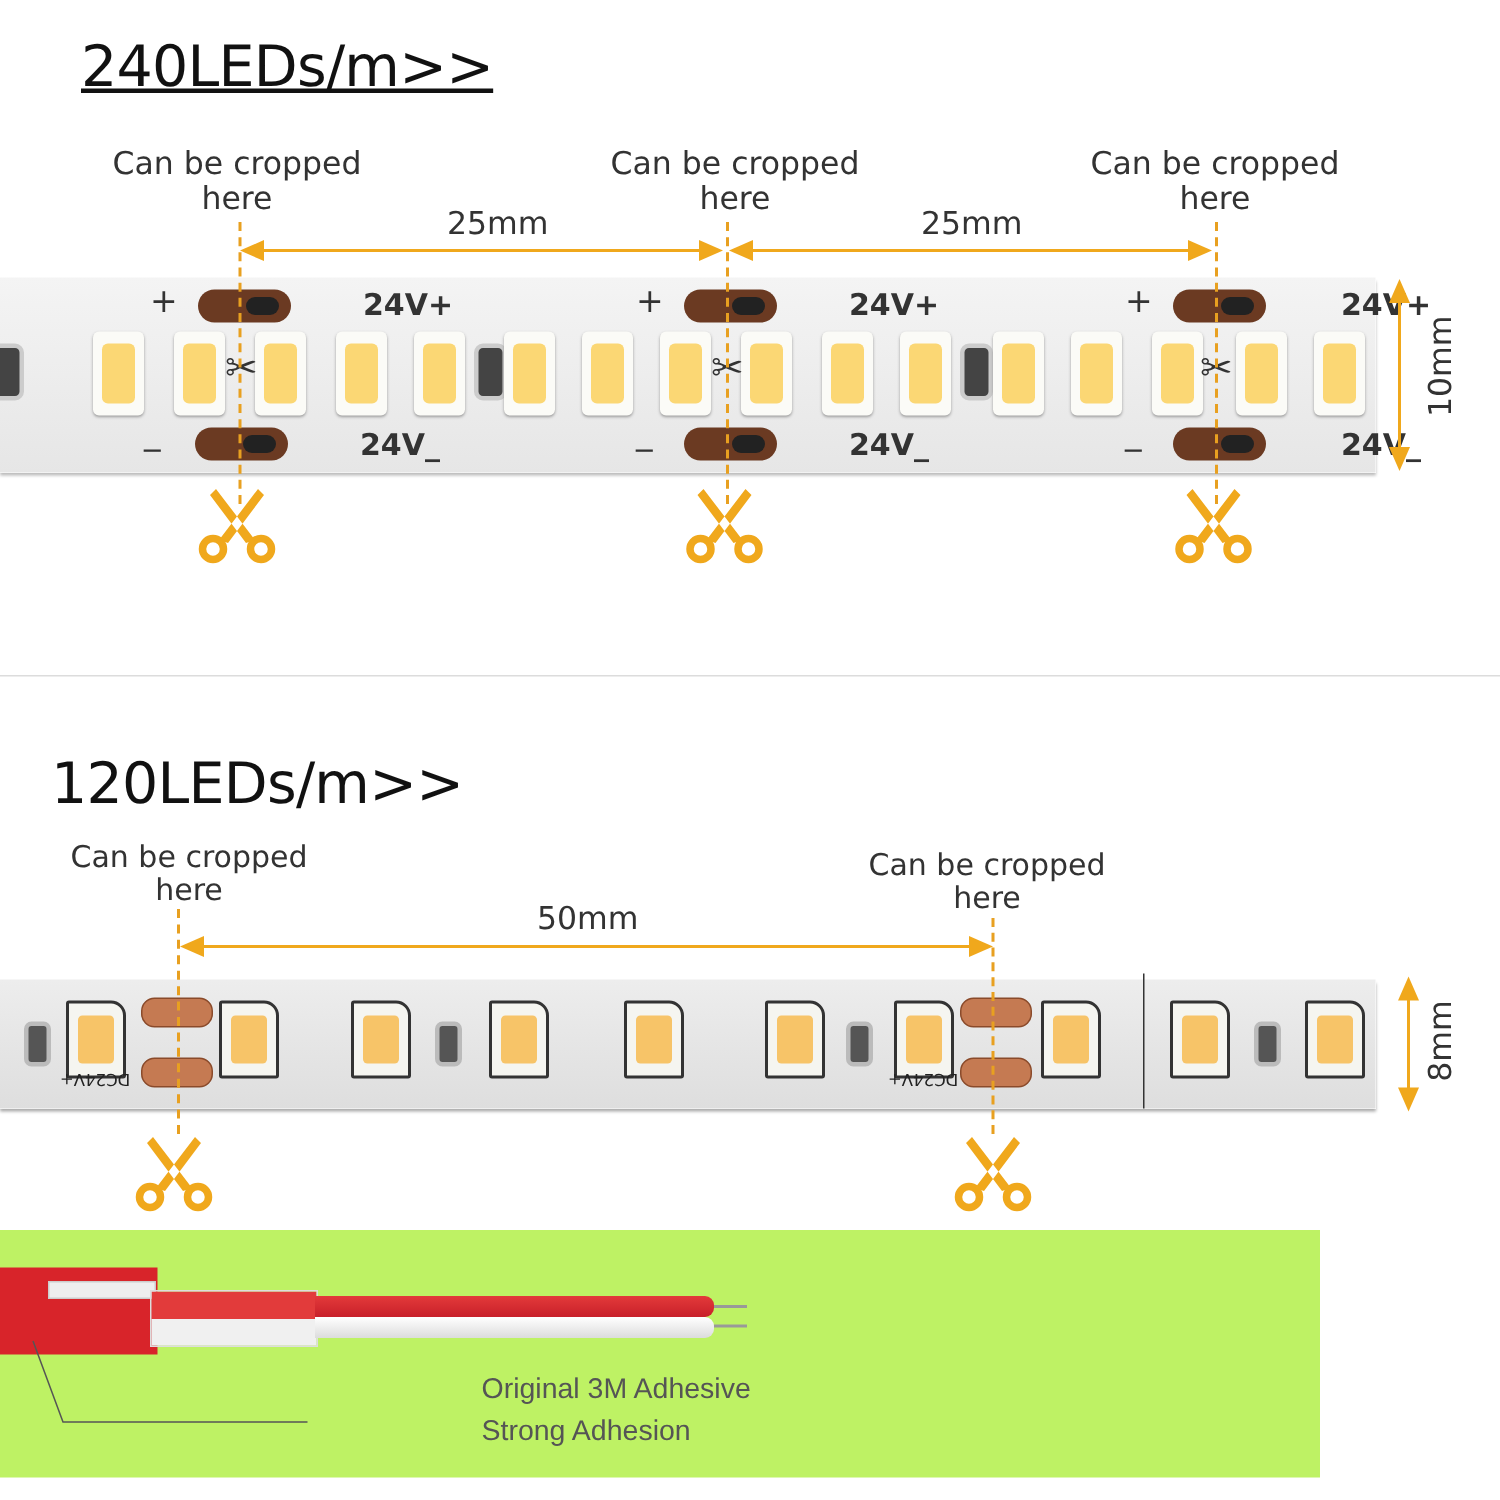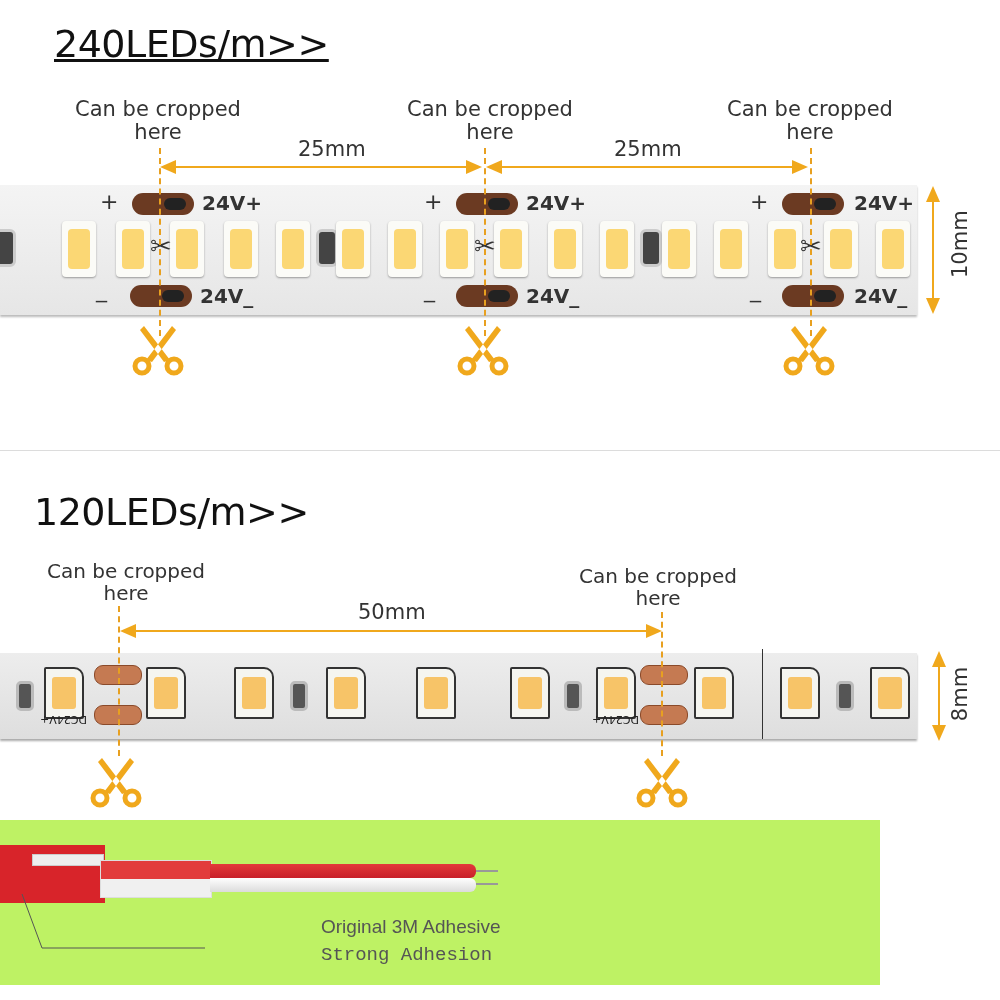--- a/index.html
+++ b/index.html
@@ -17,21 +17,21 @@
   .arrowD{width:0;height:0;border-left:7px solid transparent;border-right:7px solid transparent;border-top:16px solid #f0a81c;}
   .vline{width:2px;background:#f0a81c;}
   .strip240{left:0;top:185px;width:917px;height:130px;background:linear-gradient(#f4f4f4,#e6e6e6);box-shadow:0 2px 2px #bbb;}
   .strip120{left:0;top:653px;width:917px;height:86px;background:linear-gradient(#ededed,#dedede);box-shadow:0 2px 2px #aaa;}
   .led{position:absolute;width:34px;height:56px;background:#fbfbf7;border-radius:4px;box-shadow:0 1px 2px #999;}
   .led::after{content:"";position:absolute;left:6px;top:8px;width:22px;height:40px;background:#fbd774;border-radius:4px;}
   .res{position:absolute;width:16px;height:32px;background:#444;border:3px solid #ccc;border-radius:6px;}
   .pad{position:absolute;width:62px;height:22px;background:#6b3a22;border-radius:12px;}
   .pad::after{content:"";position:absolute;right:8px;top:5px;width:22px;height:12px;background:#222;border-radius:6px;}
   .pol{font-size:22px;color:#333;}
-  .vlabel{font-size:20px;color:#333;font-weight:bold;}
+  .vlabel{font-size:20px;color:#333;font-weight:bold;margin-left:40px;}
   .led120{position:absolute;width:36px;height:48px;border:2px solid #333;border-radius:2px 10px 2px 2px;background:#f5f5f0;}
   .led120::after{content:"";position:absolute;left:6px;top:8px;width:24px;height:32px;background:#f7c468;border-radius:3px;}
   .pad120{position:absolute;width:46px;height:18px;background:#c57a52;border-radius:9px;border:1px solid #8a4a2a;}
   .res120{position:absolute;width:12px;height:24px;background:#555;border:3px solid #bbb;border-radius:5px;}
   .scissors{width:56px;height:56px;}
   .note{font-family:"Liberation Sans",sans-serif;font-size:19px;color:#555;}
 </style>
 </head>
 <body>
 
@@ -133,21 +133,21 @@
 <svg class="abs scissors" style="left:781px;top:322px;" viewBox="0 0 56 56">
   <g fill="none" stroke="#f0a81c" stroke-width="5">
       <circle cx="12" cy="44" r="7"></circle>
       <circle cx="44" cy="44" r="7"></circle>
     </g>
   <path d="M16 38 L42 4 L46 8 L22 40Z M40 38 L14 4 L10 8 L34 40Z" fill="#f0a81c"></path>
 </svg>
 
 <div class="abs" style="left:0;top:450px;width:1000px;height:1px;background:#dcdcdc;"></div>
 
-<div class="abs heading" style="left:34px;top:490px;">120LEDs/m&gt;&gt;</div>
+<div class="abs heading" style="left:34px;top:500px;">120LEDs/m&gt;&gt;</div>
 
 <div class="abs crop-label2" style="left:16px;top:560px;white-space:pre-line;">Can be cropped
 here</div>
 <div class="abs crop-label2" style="left:548px;top:565px;white-space:pre-line;">Can be cropped
 here</div>
 
 <div class="abs dim" style="left:358px;top:600px;text-align:right;">50mm</div>
 
 <div class="abs" style="left:120px;top:624px;width:542px;height:14px;">
   <div class="abs arrowL" style="left:0;top:0;"></div>
@@ -209,14 +209,14 @@
   <div class="abs" style="left:32px;top:34px;width:70px;height:10px;background:#eee;border:1px solid #ccc;"></div>
   <div class="abs" style="left:100px;top:40px;width:110px;height:36px;background:linear-gradient(#e23b3b 50%,#f0f0f0 50%);border:1px solid #ddd;"></div>
   <div class="abs" style="left:210px;top:44px;width:266px;height:14px;background:linear-gradient(#e33a3a,#c8202a);border-radius:0 6px 6px 0;"></div>
   <div class="abs" style="left:210px;top:58px;width:266px;height:14px;background:linear-gradient(#ffffff,#dcdcdc);border-radius:0 6px 6px 0;"></div>
   <div class="abs" style="left:476px;top:50px;width:22px;height:2px;background:#999;"></div>
   <div class="abs" style="left:476px;top:63px;width:22px;height:2px;background:#999;"></div>
   <svg class="abs" style="left:0;top:0;" width="320" height="140">
     <polyline points="22,74 42,128 205,128" fill="none" stroke="#555" stroke-width="1"></polyline>
   </svg>
   <div class="abs note" style="left:321px;top:96px;">Original 3M Adhesive</div>
-  <div class="abs note" style="left:321px;top:124px;font-family:Liberation Mono, monospace;">Strong Adhesion</div>
+  <div class="abs note" style="left:321px;top:124px;">Strong Adhesion</div>
 </div>
 
 </body></html>

